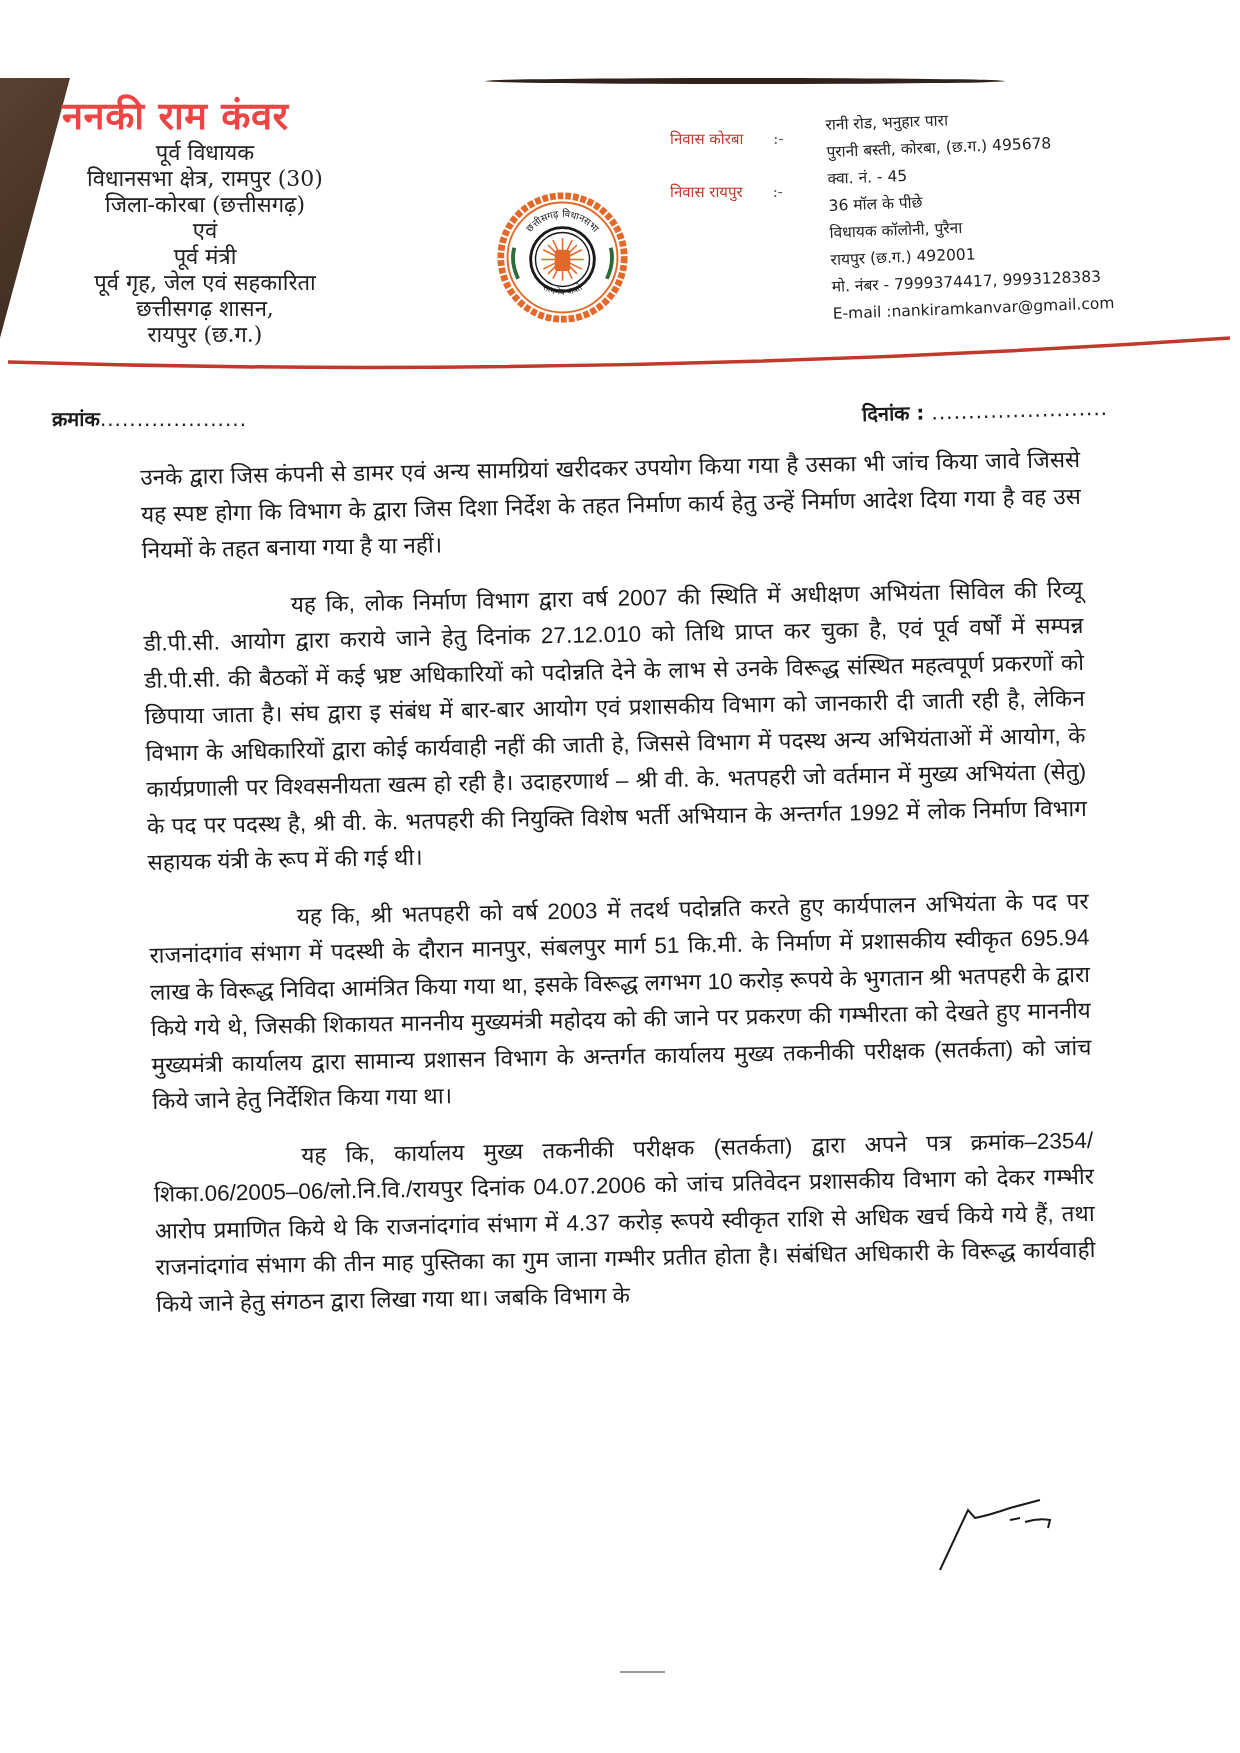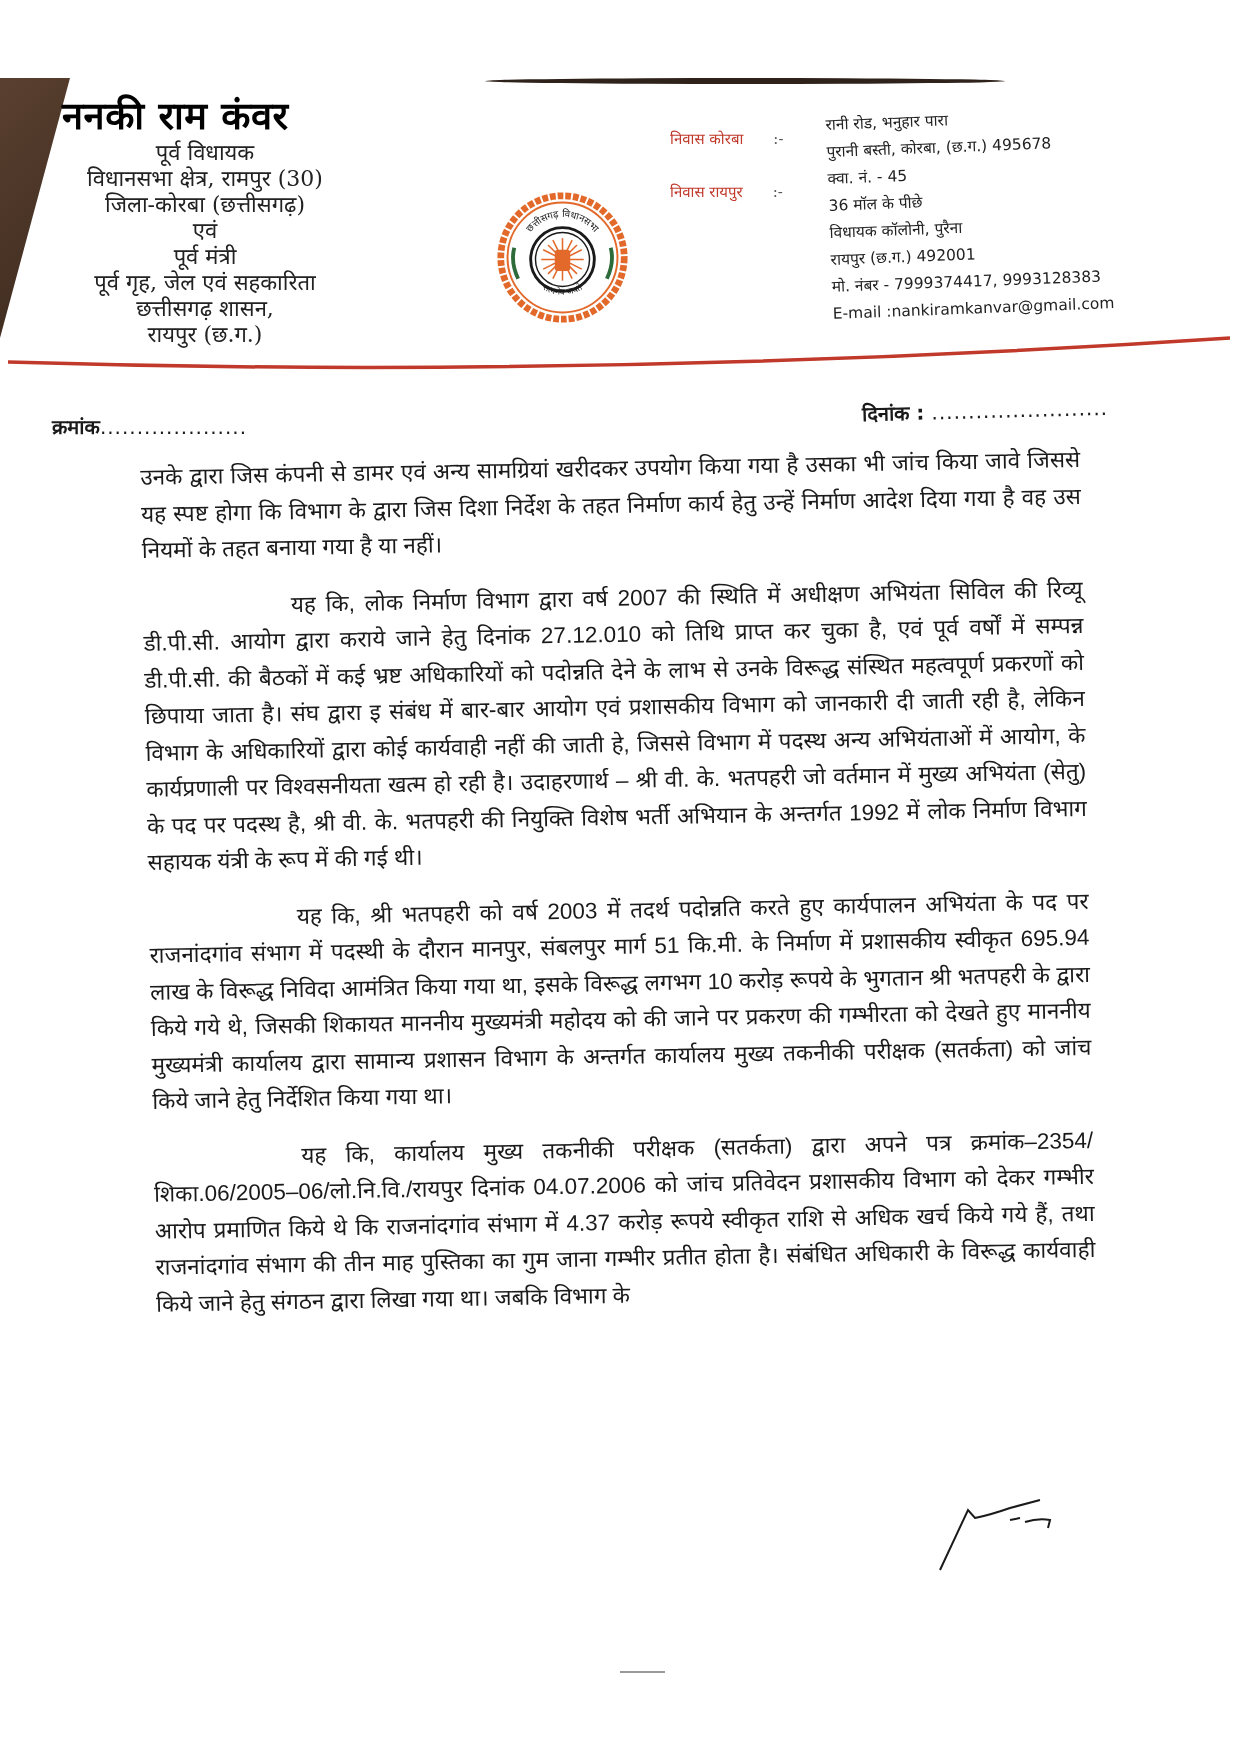--- a/index.html
+++ b/index.html
@@ -4,33 +4,33 @@
 <style>
   html, body { margin:0; padding:0; background:#ffffff; }
   body { width:1240px; height:1753px; position:relative; overflow:hidden;
          font-family:"DejaVu Sans", sans-serif; color:#1a1a1a; }
   .corner { position:absolute; left:0; top:78px; width:70px; height:260px;
             background:linear-gradient(135deg,#5a4030,#3c2a1e); 
             clip-path:polygon(0 0,100% 0,0 100%); }
   .topline { position:absolute; left:485px; top:78px; width:520px; height:6px;
              border-radius:50%; background:#2f221b; }
   .name { position:absolute; left:62px; top:88px; font-size:38px; font-weight:bold;
-          color:#000000; letter-spacing:0.5px;text-align:center; }
+          color:#ef4444; letter-spacing:0.5px;text-align:center; }
   .left-info { position:absolute; left:60px; top:140px; width:290px; text-align:center;
                font-family:"DejaVu Serif", serif; font-size:22px; line-height:26px; color:#222; }
   .seal { position:absolute; left:495px; top:190px; width:135px; height:135px; }
   .addr-labels { position:absolute; left:670px; top:118px; font-family:"DejaVu Serif", serif;
                  font-size:15px; color:#c0392b; line-height:26px; }
   .addr-labels .row { display:flex; gap:30px; }
   .addr-labels .row span.sep { color:#555; }
   .addr { position:absolute; left:825px; top:112px; font-size:15.5px; line-height:27px;
           color:#222; transform:rotate(-2.2deg); transform-origin:left top; }
   .redline { position:absolute; left:0; top:330px; width:1240px; height:50px; }
   .ref-row { position:absolute; left:52px; top:405px; width:1130px; font-size:20px; font-weight:bold; }
-  .ref-left { position:absolute; left:0; top:8px; }
+  .ref-left { position:absolute; left:0; top:0; }
   .ref-right { position:absolute; left:810px; top:-8px; transform:rotate(-1.5deg); }
   .dots { font-weight:normal; letter-spacing:1px; }
   .body-text { position:absolute; left:140px; top:460px; width:940px;
                font-family:"Liberation Sans", sans-serif; font-size:22.5px; line-height:36.5px;
                color:#1a1a1a; text-align:justify; transform:rotate(-1.1deg); transform-origin:left top; }
   .body-text p { margin:0 0 20px 0; }
   .body-text p.indent { text-indent:148px; }
   .sig { position:absolute; left:920px; top:1490px; width:150px; height:90px; }
   .footmark { position:absolute; left:620px; top:1671px; width:45px; height:2px; background:#999; }
 </style>

